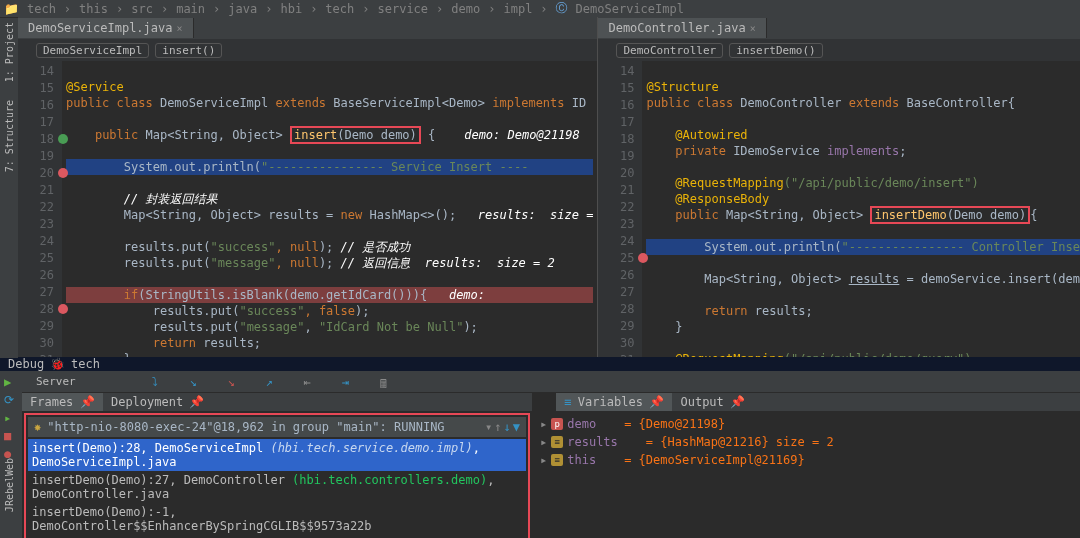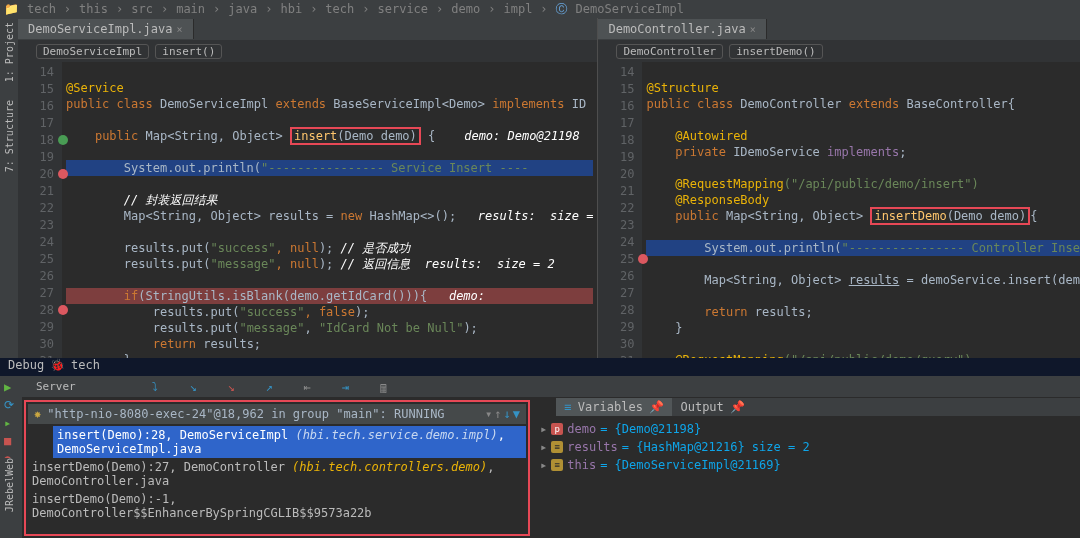--- a/index.html
+++ b/index.html
@@ -39,33 +39,33 @@
 .debug-content { flex: 1; display: flex; }
 .frames-panel { width: 510px; display: flex; flex-direction: column; }
 .panel-tabs { height: 18px; display: flex; background: #3c3f41; }
 .panel-tab { padding: 2px 8px; font-size: 11px; color: #bbb; cursor: pointer; }
 .panel-tab.active { background: #515658; }
 .frames-box { flex: 1; border: 2px solid #e74856; margin: 2px; padding: 2px; }
 .thread-selector { background: #45494a; padding: 3px 6px; display: flex; align-items: center; gap: 6px; }
 .thread-selector .arrow-icons { margin-left: auto; display: flex; gap: 2px; color: #888; }
 .stack-list { padding: 2px 0; }
 .stack-item { padding: 2px 4px; font-size: 11px; color: #bbb; cursor: pointer; }
-.stack-item.selected { background: #2f65ca; color: #fff; margin-left: 25px; }
-.stack-italic { font-style: italic; color: #eab308; }
+.stack-item.selected { background: #2f65ca; color: #fff; }
+.stack-italic { color: #22c55e; }
 .stack-italic-sel { font-style: italic; color: #c8d8f0; }
 .vars-panel { flex: 1; display: flex; flex-direction: column; }
 .vars-tabs { height: 18px; display: flex; background: #3c3f41; margin-left: 24px; }
 .vars-list { padding: 4px 6px; }
 .var-item { padding: 2px 2px; font-size: 11px; display: flex; align-items: center; gap: 4px; }
 .var-tree-icon { color: #888; }
 .var-badge { display: inline-block; width: 12px; height: 12px; border-radius: 2px; font-size: 9px; text-align: center; line-height: 12px; }
 .badge-p { background: #c75450; color: #fff; }
 .badge-obj { background: #b09034; color: #2b2b2b; }
 .var-name { color: #9876aa; }
-.var-val { color: #0ea5e9; }
+.var-val { color: #f97316; margin-left: 24px; }
 .bottom-tools { position: absolute; left: 0; bottom: 0; width: 18px; height: 80px; background: #3c3f41; display: flex; flex-direction: column; align-items: center; }
 .pin-icon { color: #808080; }
 </style>
 </head>
 <body>
 
 <div class="top-nav">
   <span>📁</span>
   <span>tech</span>
     <span>›</span>
@@ -247,20 +247,24 @@
       <span class="tool-icon" style="color:#3592c4">⤵</span>
       <span class="tool-icon" style="color:#3592c4">↘</span>
       <span class="tool-icon" style="color:#c75450">↘</span>
       <span class="tool-icon" style="color:#3592c4">↗</span>
       <span class="tool-icon">⇤</span>
       <span class="tool-icon" style="color:#3592c4">⇥</span>
       <span class="tool-icon">🖩</span>
     </div>
     <div class="debug-content">
       <div class="frames-panel">
+        <div class="panel-tabs">
+          <span class="panel-tab active"><span>Frames</span> <span class="pin-icon">📌</span></span>
+          <span class="panel-tab"><span>Deployment</span> <span class="pin-icon">📌</span></span>
+        </div>
         <div class="frames-box">
           <div class="thread-selector">
             <span style="color:#c9a641">✸</span>
             <span>"http-nio-8080-exec-24"@18,962 in group "main": RUNNING</span>
             <span class="arrow-icons">
               <span>▾</span>
               <span>↑</span>
               <span style="color:#3592c4">↓</span>
               <span style="color:#3592c4">▼</span>
             </span>

